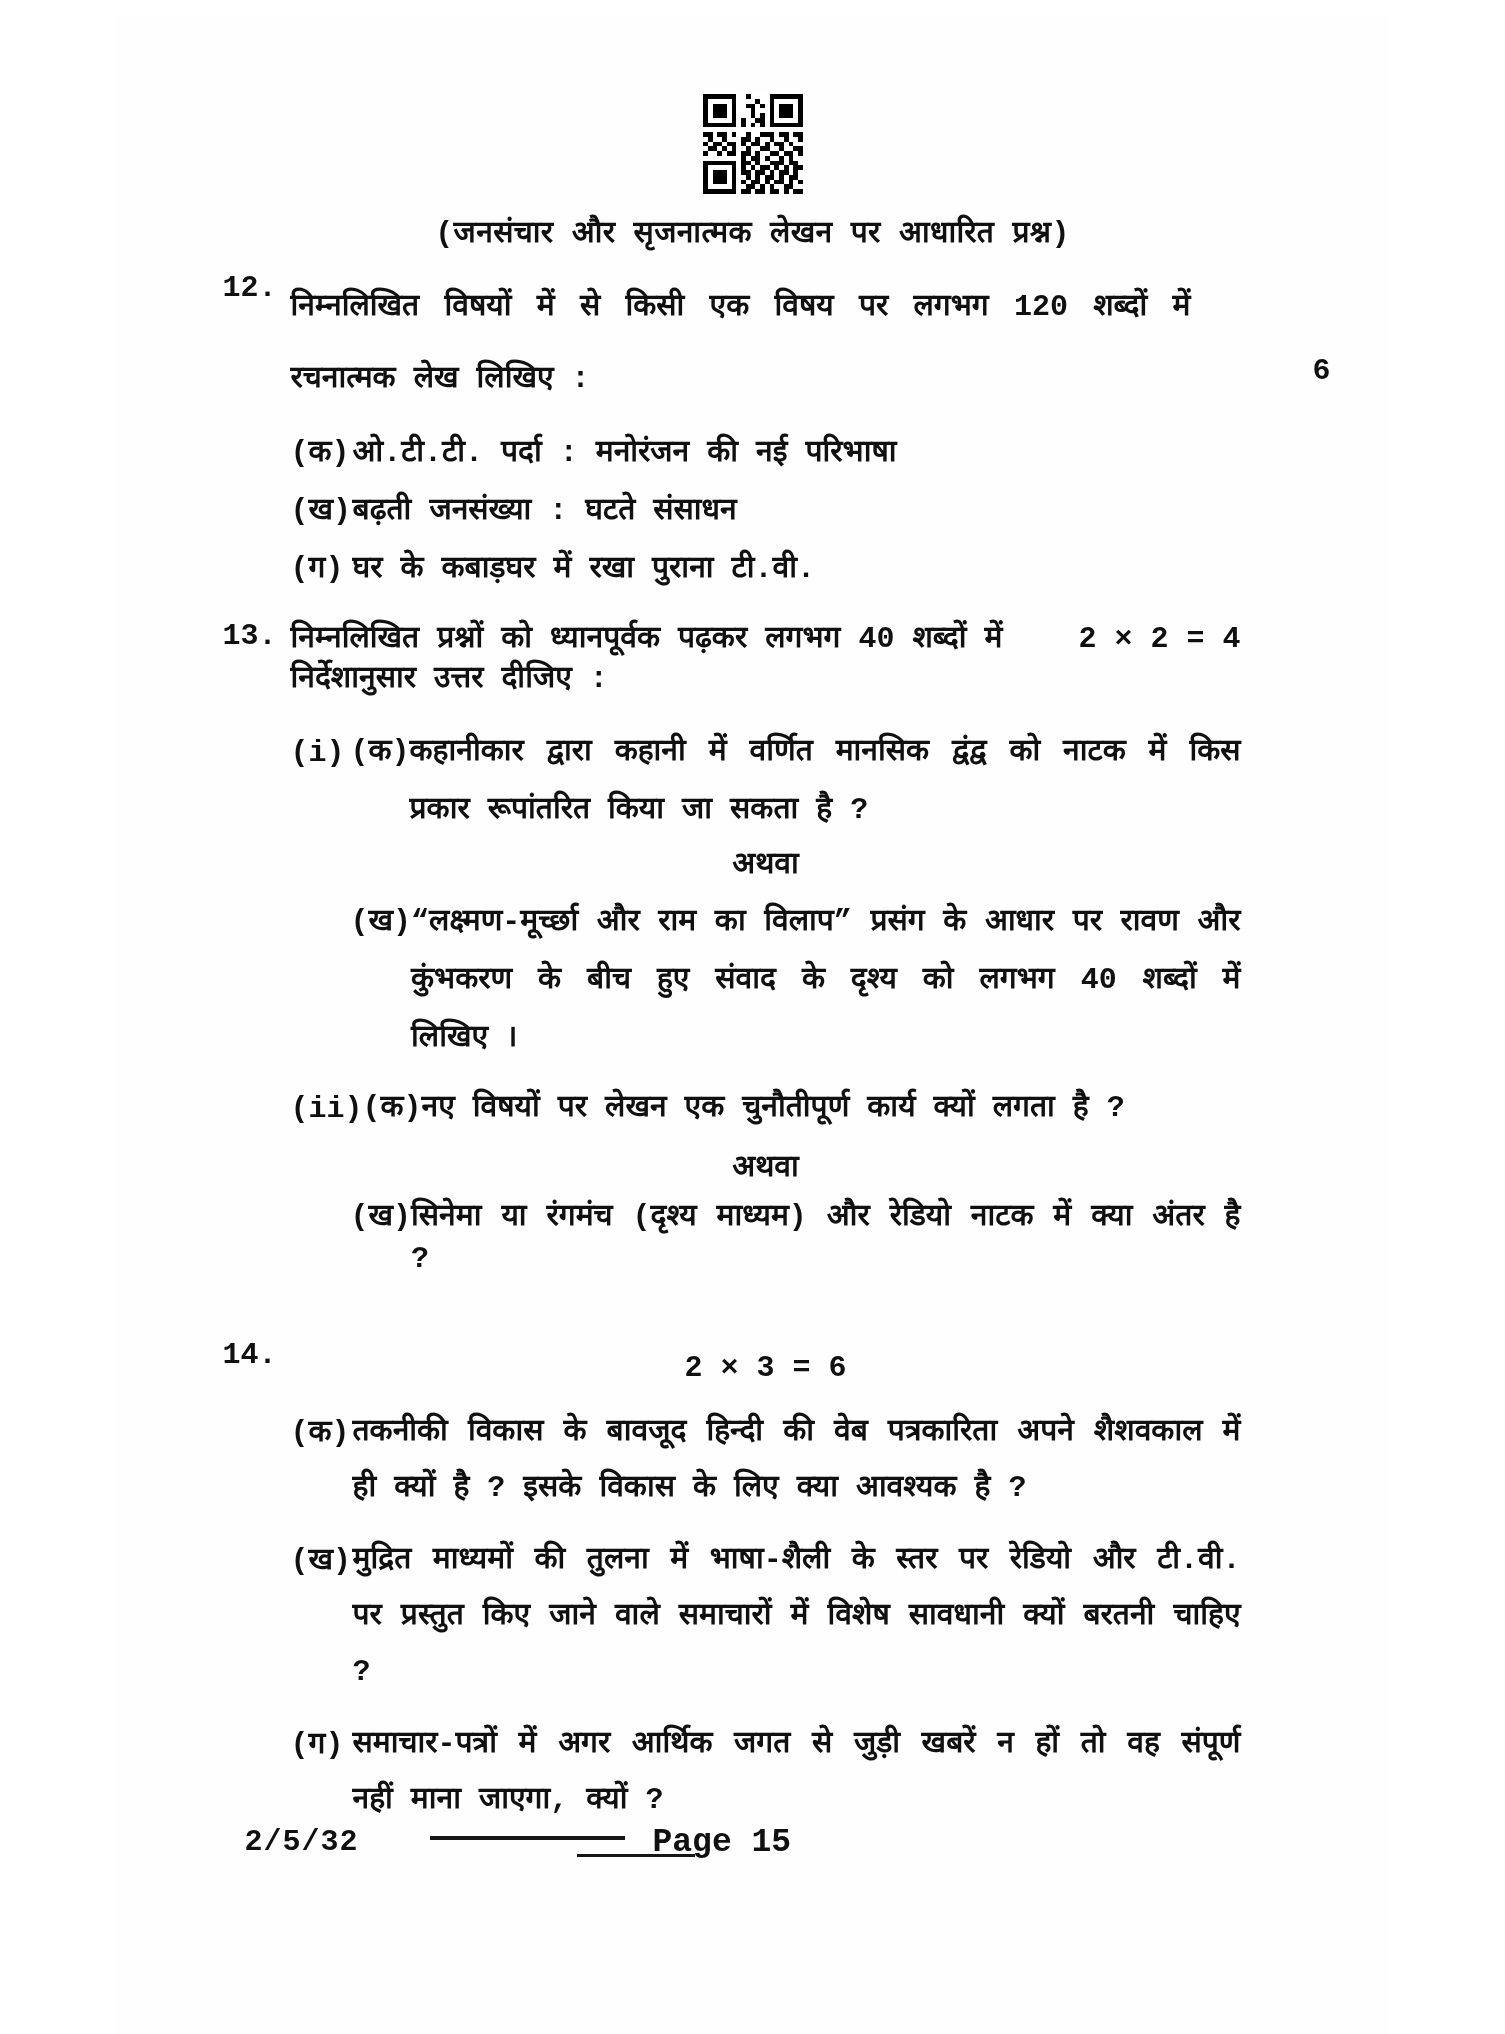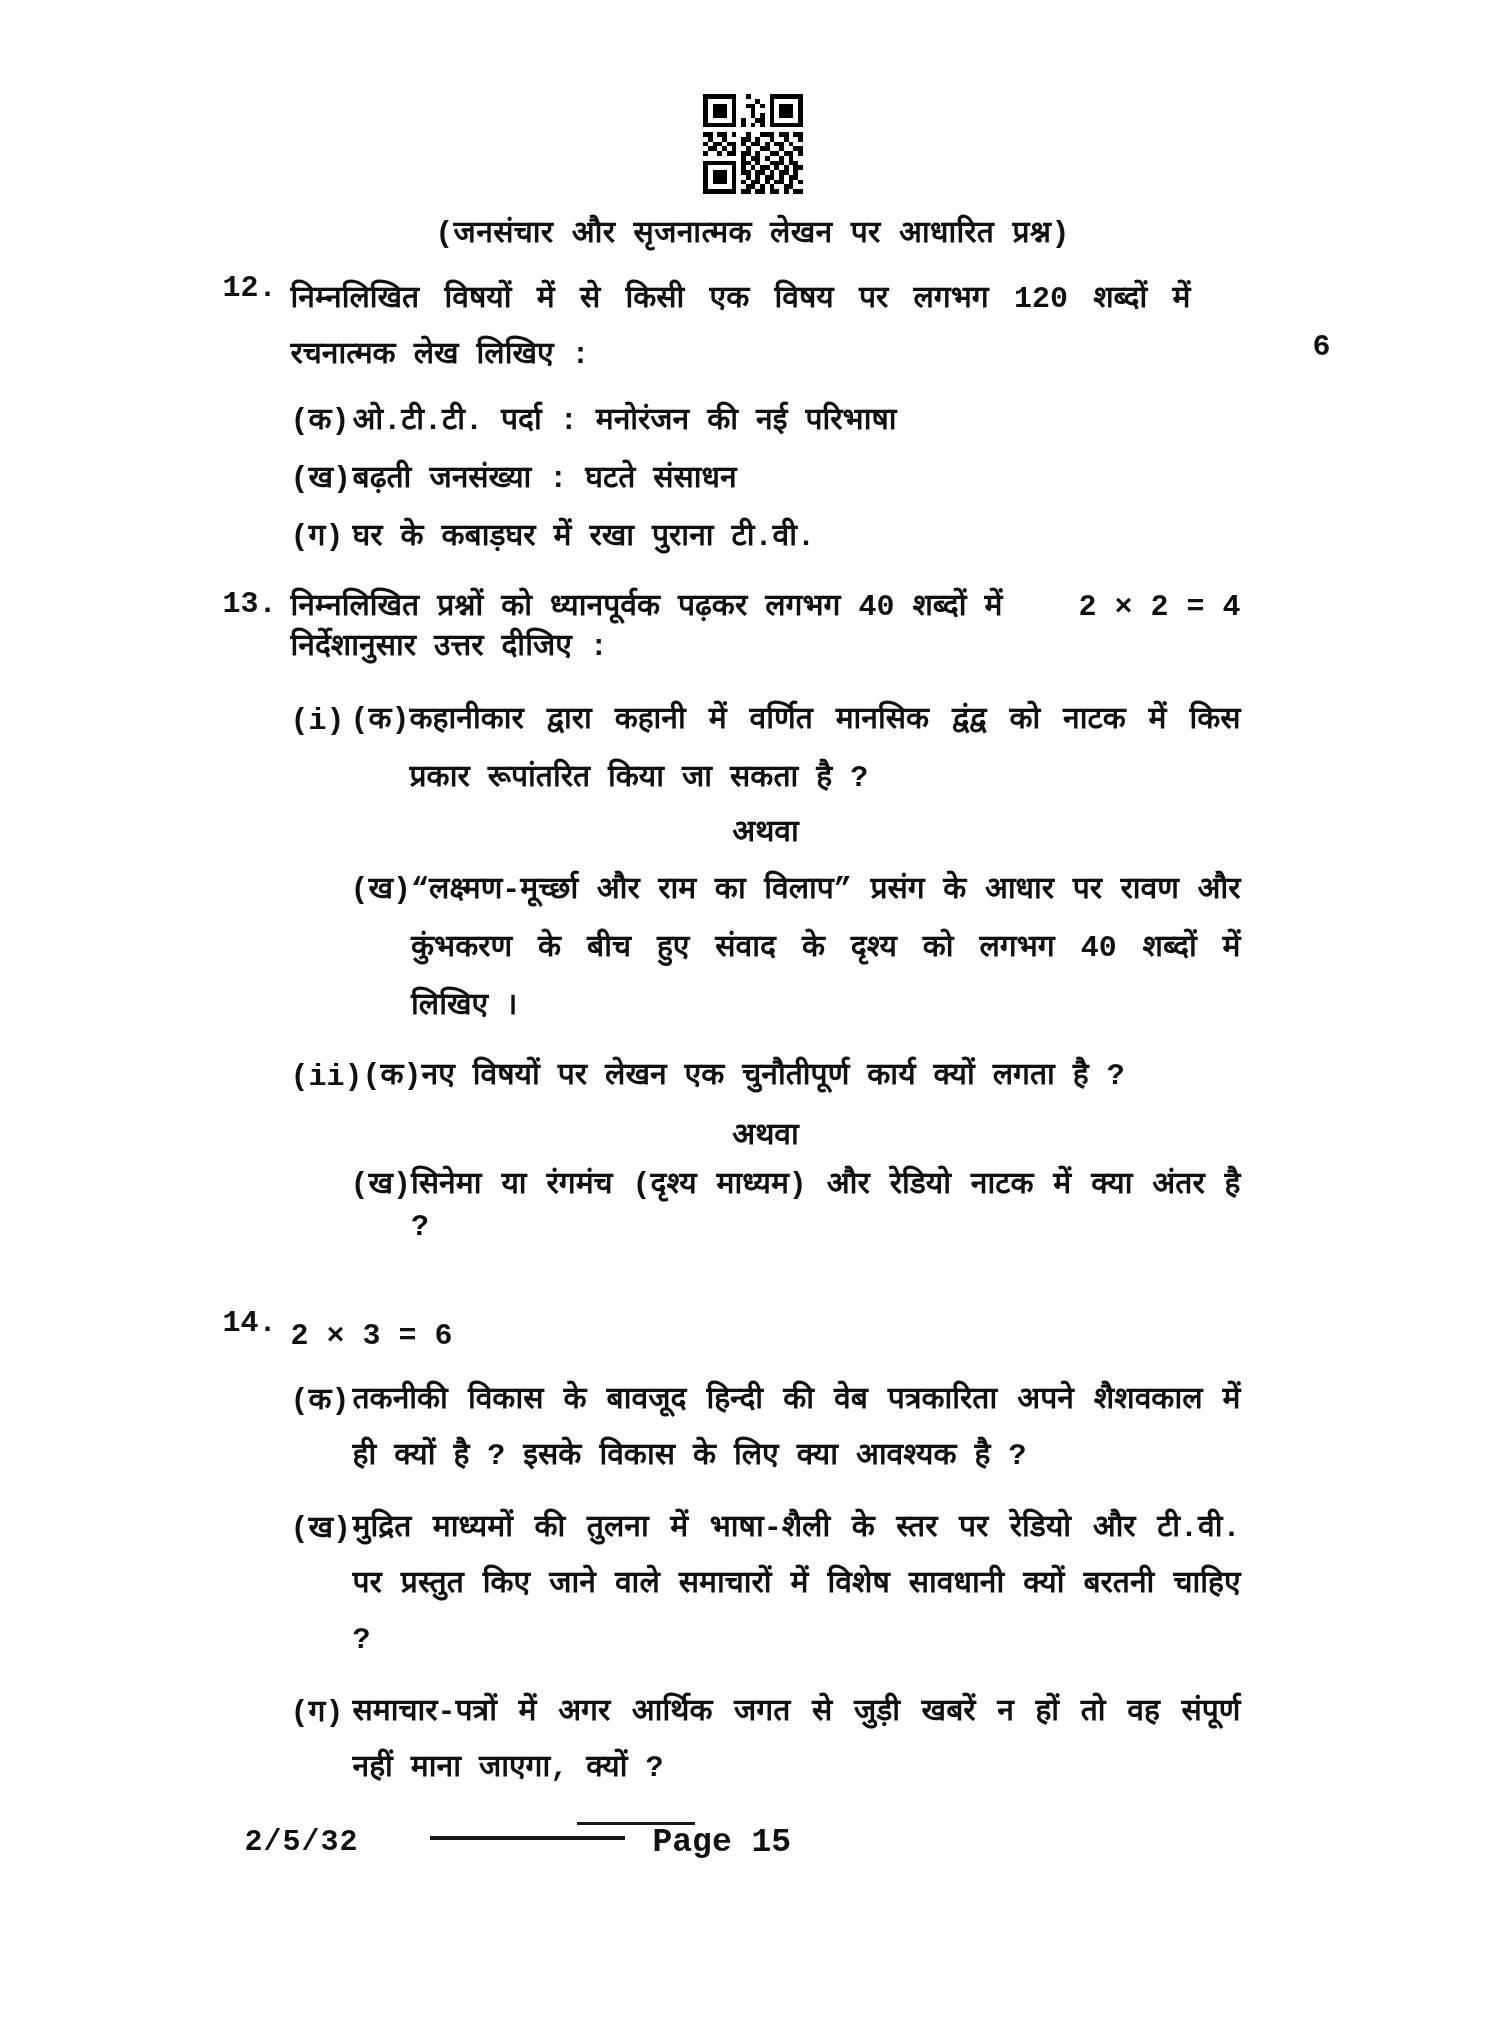--- a/index.html
+++ b/index.html
@@ -24,21 +24,21 @@
     letter-spacing:0.3px;
   }
 
   .question { margin:0 150px 0 108px; }
   .q-row { display:flex; align-items:flex-start; }
   .q-num { flex:0 0 68px; }
   .q-body { flex:1; min-width:0; }
 
   
   .q12 { margin-top:20px; }
-  .q12-head { position:relative; width:900px; text-align:justify; line-height:56px; }
+  .q12-head { position:relative; width:900px; text-align:justify; line-height:72px; }
   .q12-marks { position:absolute; right:-140px; bottom:8px; }
   .opt-block { margin-top:10px; }
   .opt-row { display:flex; margin-top:18px; line-height:40px; }
   .opt-label { flex:0 0 62px; }
   .opt-text { flex:1; min-width:0; }
 
   
   .q13 { margin-top:30px; }
   .q-head-flex { display:flex; line-height:40px;justify-content:space-between; }
   .q-head-text { flex:1; min-width:0; }
@@ -49,21 +49,21 @@
   .part-label { flex:0 0 58px; }
   .part-text { flex:1; min-width:0; text-align:justify; }
   .or-line { text-align:center; margin-top:6px; line-height:40px; }
   .part-b { margin-top:8px; }
   .part2 { margin-top:20px; }
   .part2 .part-row { line-height:42px; }
   .part2 .or-line { margin-top:18px; }
 
   
   .q14 { margin-top:58px; }
-  .q14-marks-line { text-align:left; margin-top:10px; line-height:40px; }
+  .q14-marks-line { text-align:center; margin-top:10px; line-height:40px; }
   .opt14-row { display:flex; margin-top:16px; line-height:56px; }
   .opt14-row:first-of-type { margin-top:22px; }
   .opt14-label { flex:0 0 62px; padding-top:1px; }
   .opt14-text { flex:1; min-width:0; text-align:justify; }
 
   .sep-line {
     width:118px; height:3px; background:#161616;
     margin:26px 0 0 462px;
   }
 

